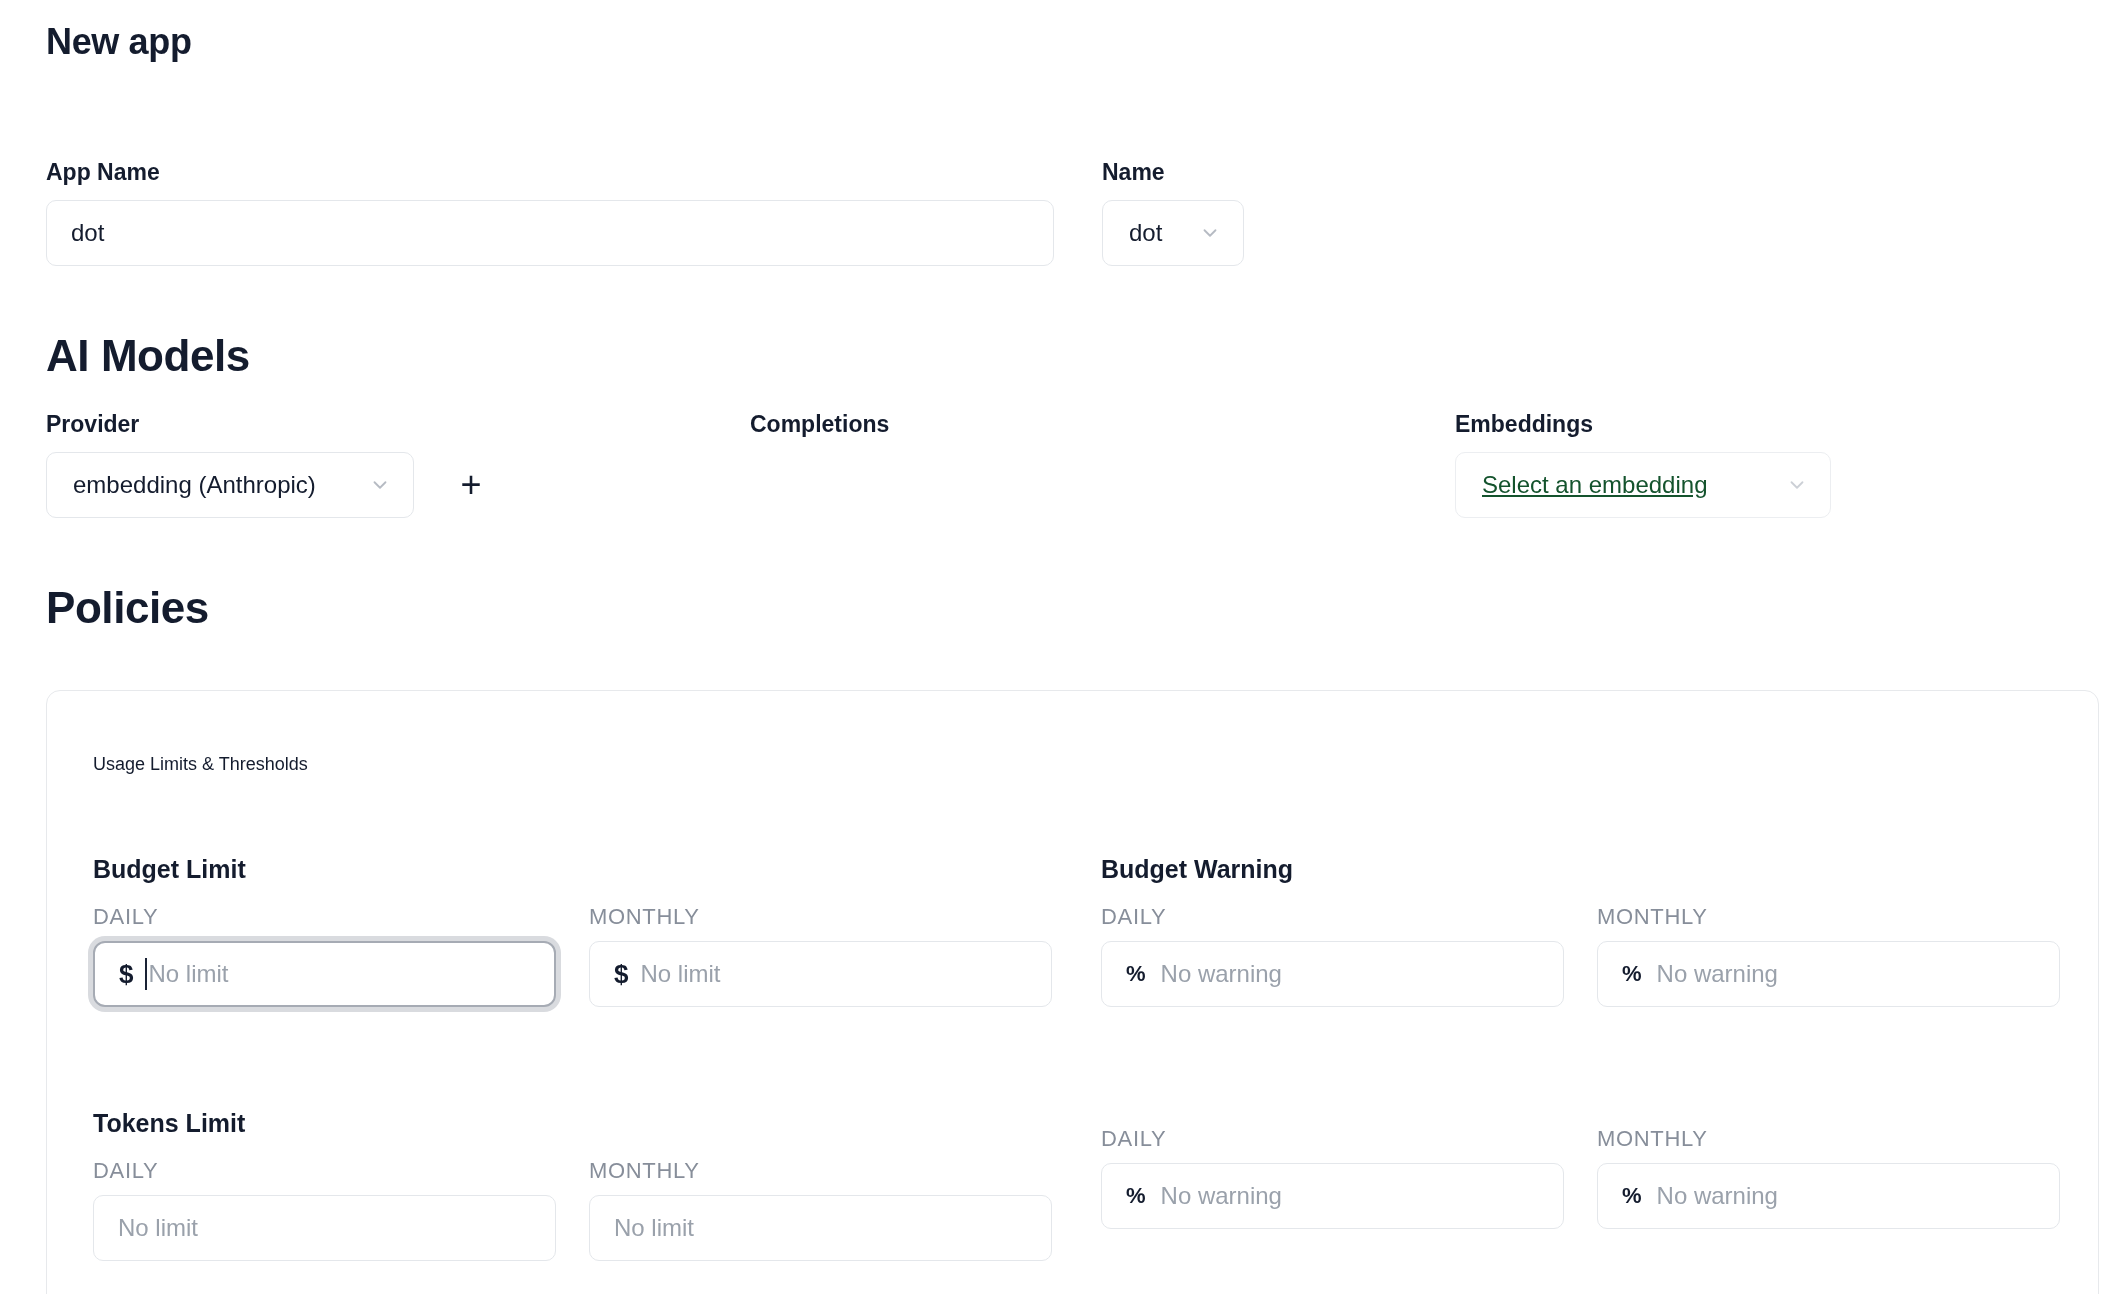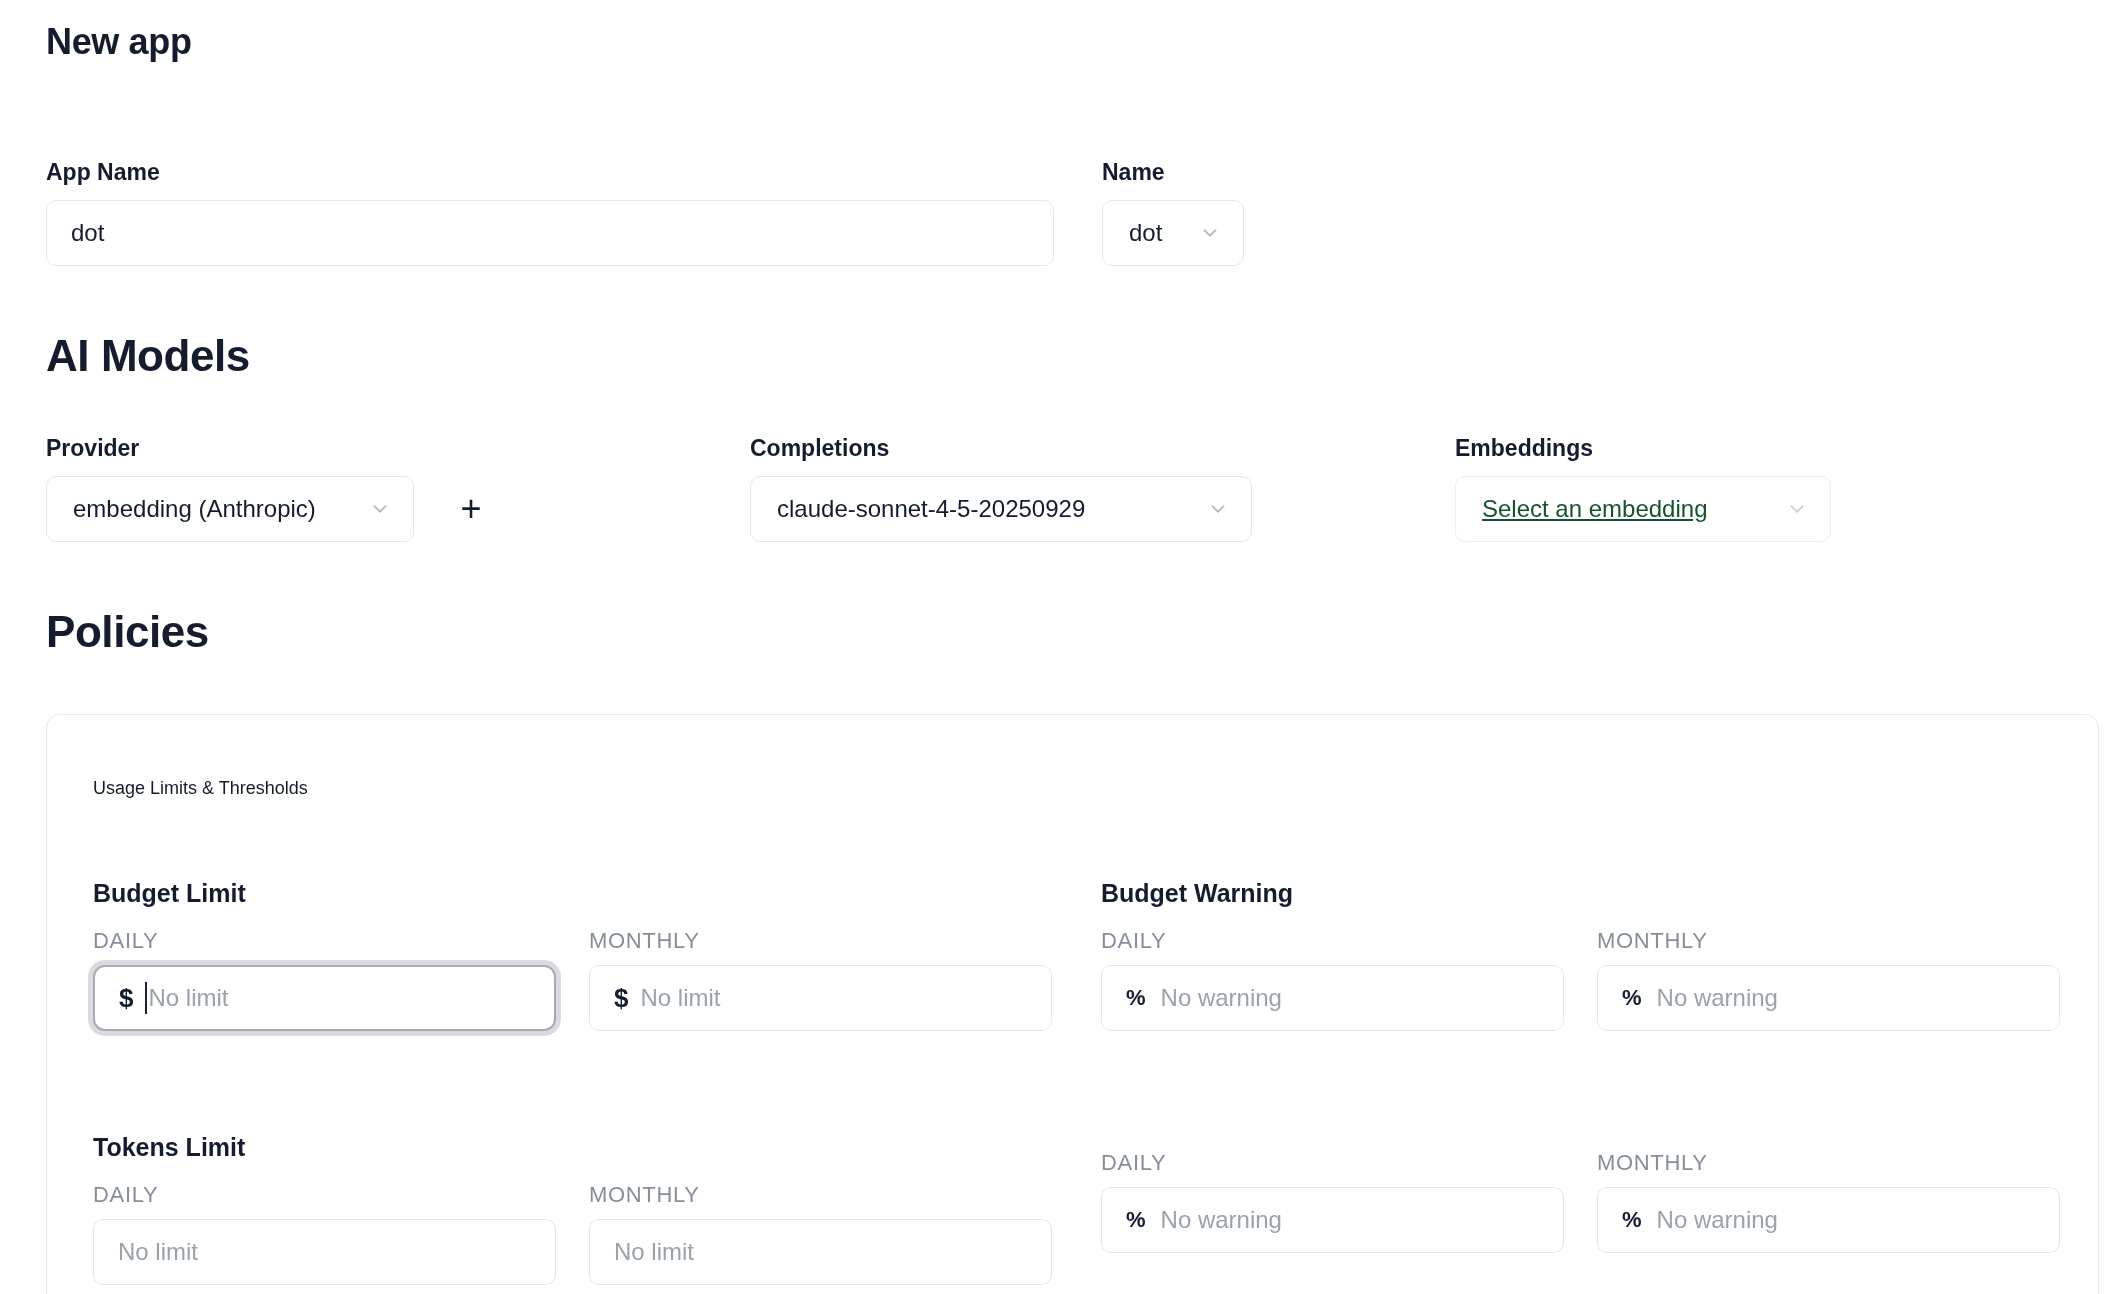--- a/index.html
+++ b/index.html
@@ -40,21 +40,21 @@
   .select {
     box-sizing: border-box; margin-top: 14px; height: 66px;
     border: 1.5px solid #e4e7eb; border-radius: 10px; background: #fff;
     display: flex; align-items: center; justify-content: space-between;
     padding: 0 22px 0 26px; font-size: 24px; color: #141c2e; cursor: pointer;
   }
   .select .chev { flex: 0 0 auto; margin-left: 14px; }
   .select.placeholder-select { border-color: #eceef1; color: #14532d; text-decoration: underline; }
 
   
-  .models-row { display: flex; margin-top: 52px; align-items: flex-start; }
+  .models-row { display: flex; margin-top: 28px; align-items: flex-start; }
   .provider-col { width: 368px; }
   .plus-btn {
     align-self: flex-end; margin-left: 42px; margin-bottom: 13px;
     width: 30px; height: 40px; border: none; background: transparent; padding: 0;
     font-family: "Liberation Sans", sans-serif;
     font-size: 36px; line-height: 40px; font-weight: 400; color: #141c2e; cursor: pointer;
   }
   .completions-col { margin-left: 264px; width: 502px; }
   .embeddings-col { margin-left: 203px; width: 376px; }
 
@@ -132,26 +132,20 @@
         <svg class="chev" width="22" height="22" viewBox="0 0 24 24">
           <path d="M6 9l6 6 6-6" fill="none" stroke="#b6bbc3" stroke-width="2" stroke-linecap="round" stroke-linejoin="round"></path>
         </svg>
       </div>
     </div>
 
     <button class="plus-btn">+</button>
 
     <div class="completions-col">
       <span class="field-label">Completions</span>
-      <div class="select">
-        <span>claude-sonnet-4-5-20250929</span>
-        <svg class="chev" width="22" height="22" viewBox="0 0 24 24">
-          <path d="M6 9l6 6 6-6" fill="none" stroke="#b6bbc3" stroke-width="2" stroke-linecap="round" stroke-linejoin="round"></path>
-        </svg>
-      </div>
     </div>
 
     <div class="embeddings-col">
       <span class="field-label">Embeddings</span>
       <div class="select placeholder-select">
         <span>Select an embedding</span>
         <svg class="chev" width="22" height="22" viewBox="0 0 24 24">
           <path d="M6 9l6 6 6-6" fill="none" stroke="#ccd0d6" stroke-width="2" stroke-linecap="round" stroke-linejoin="round"></path>
         </svg>
       </div>

